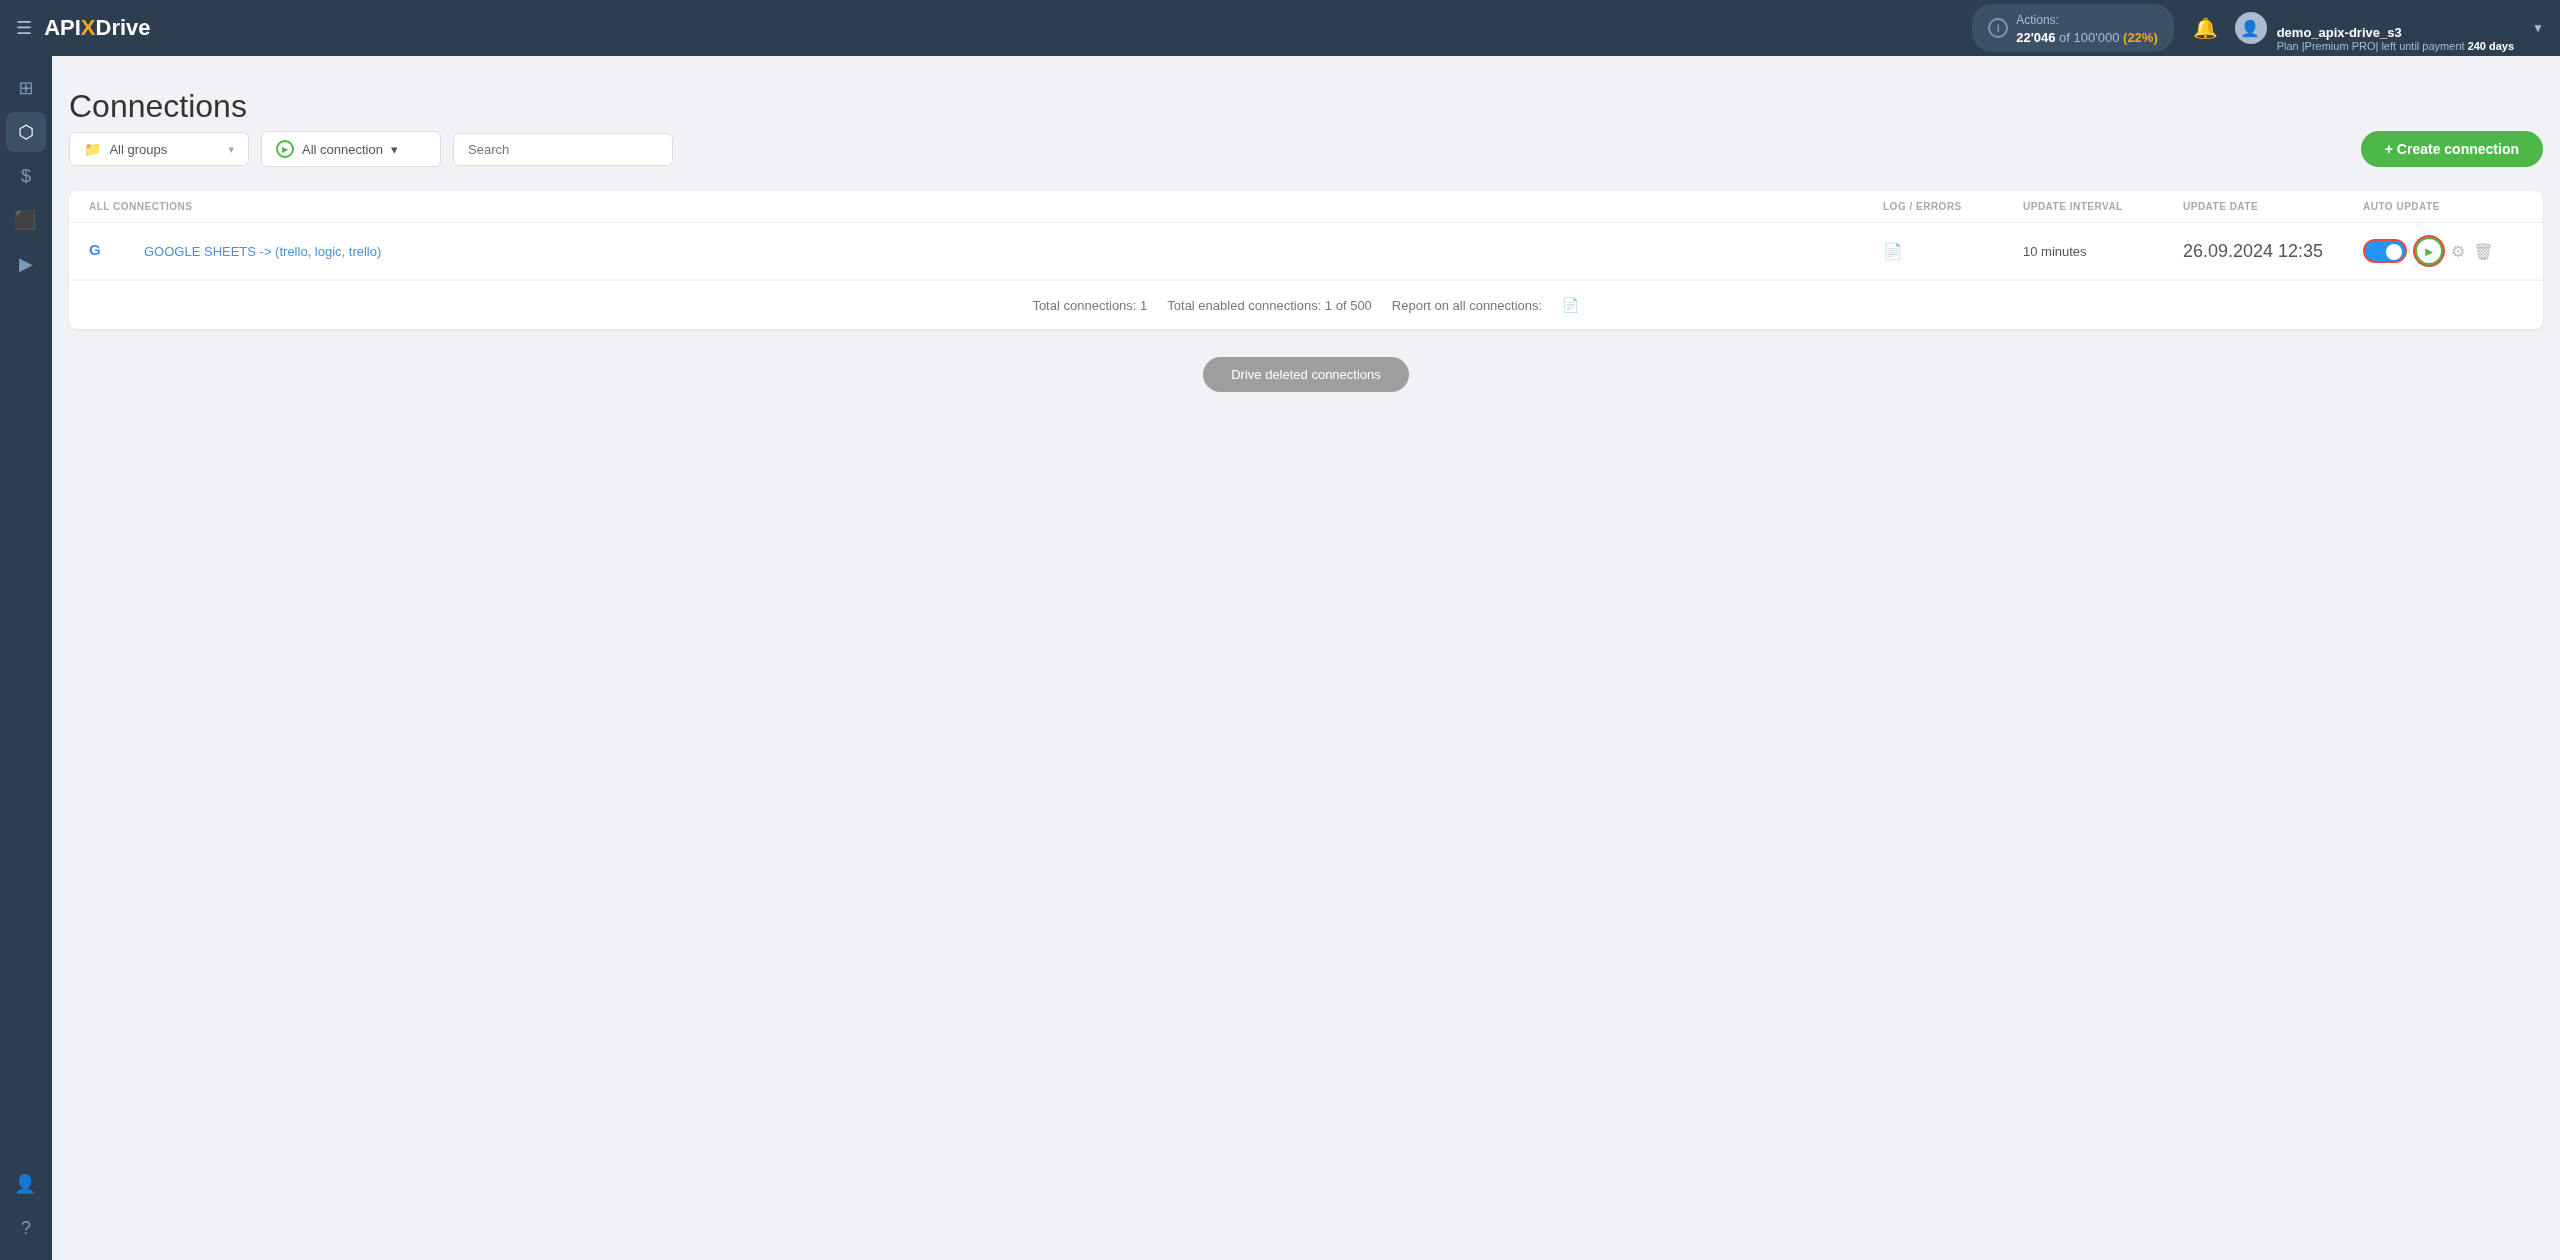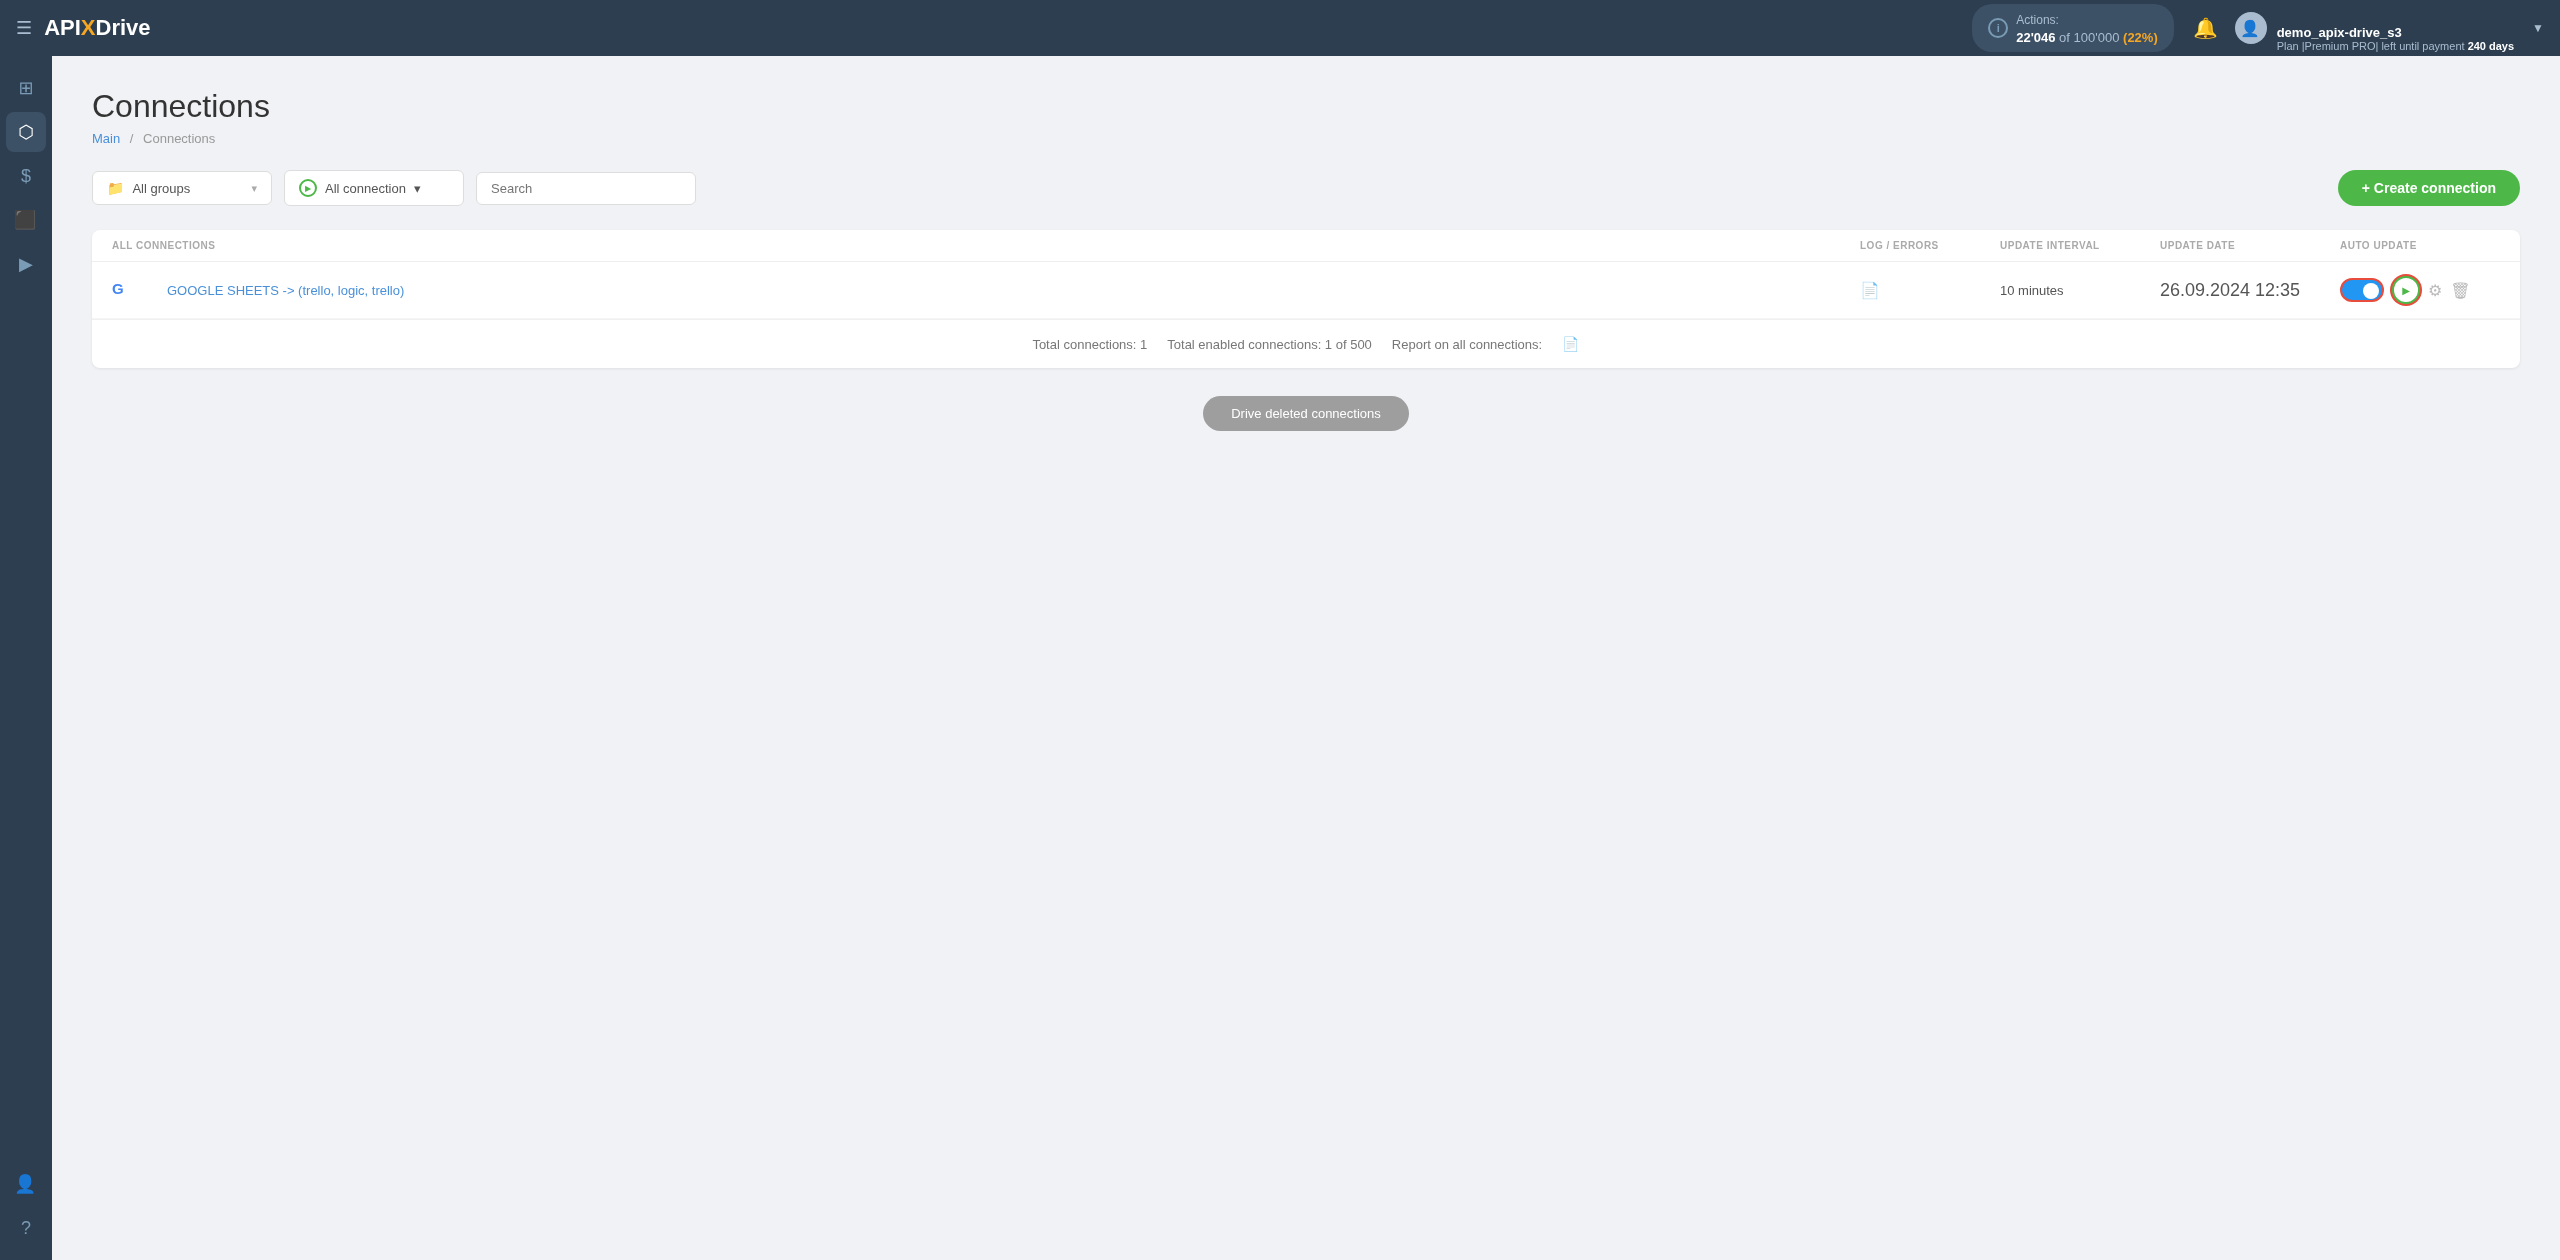--- a/index.html
+++ b/index.html
@@ -105,21 +105,21 @@
       font-size: 18px;
       cursor: pointer;
       transition: background 0.15s;
     }
     .sidebar-item.active { background: #3d5166; color: #fff; }
 
     
     .main-content {
       flex: 1;
       overflow-y: auto;
-      padding: 32px 40px;
+      padding: 32px 17px;
       background: #f0f2f5;
     }
 
     .page-title {
       font-size: 32px;
       font-weight: 300;
       color: #333;
       margin-bottom: 6px;
     }
     .breadcrumb {
@@ -391,25 +391,20 @@
     <div class="sidebar-item active">⬡</div>
     <div class="sidebar-item">$</div>
     <div class="sidebar-item">⬛</div>
     <div class="sidebar-item">▶</div>
     <div class="sidebar-item" style="margin-top:auto;">👤</div>
     <div class="sidebar-item">?</div>
   </div>
 
   <div class="main-content">
     <h1 class="page-title">Connections</h1>
-    <div class="breadcrumb">
-      <a href="#">Main</a>
-      <span class="sep">/</span>
-      <span>Connections</span>
-    </div>
 
     <div class="filters-row">
       <div class="filter-select">
         <span class="folder-icon">📁</span>
         <span>All groups</span>
         <span class="chevron">▾</span>
       </div>
 
       <div class="filter-select2">
         <div class="play-icon">▶</div>

